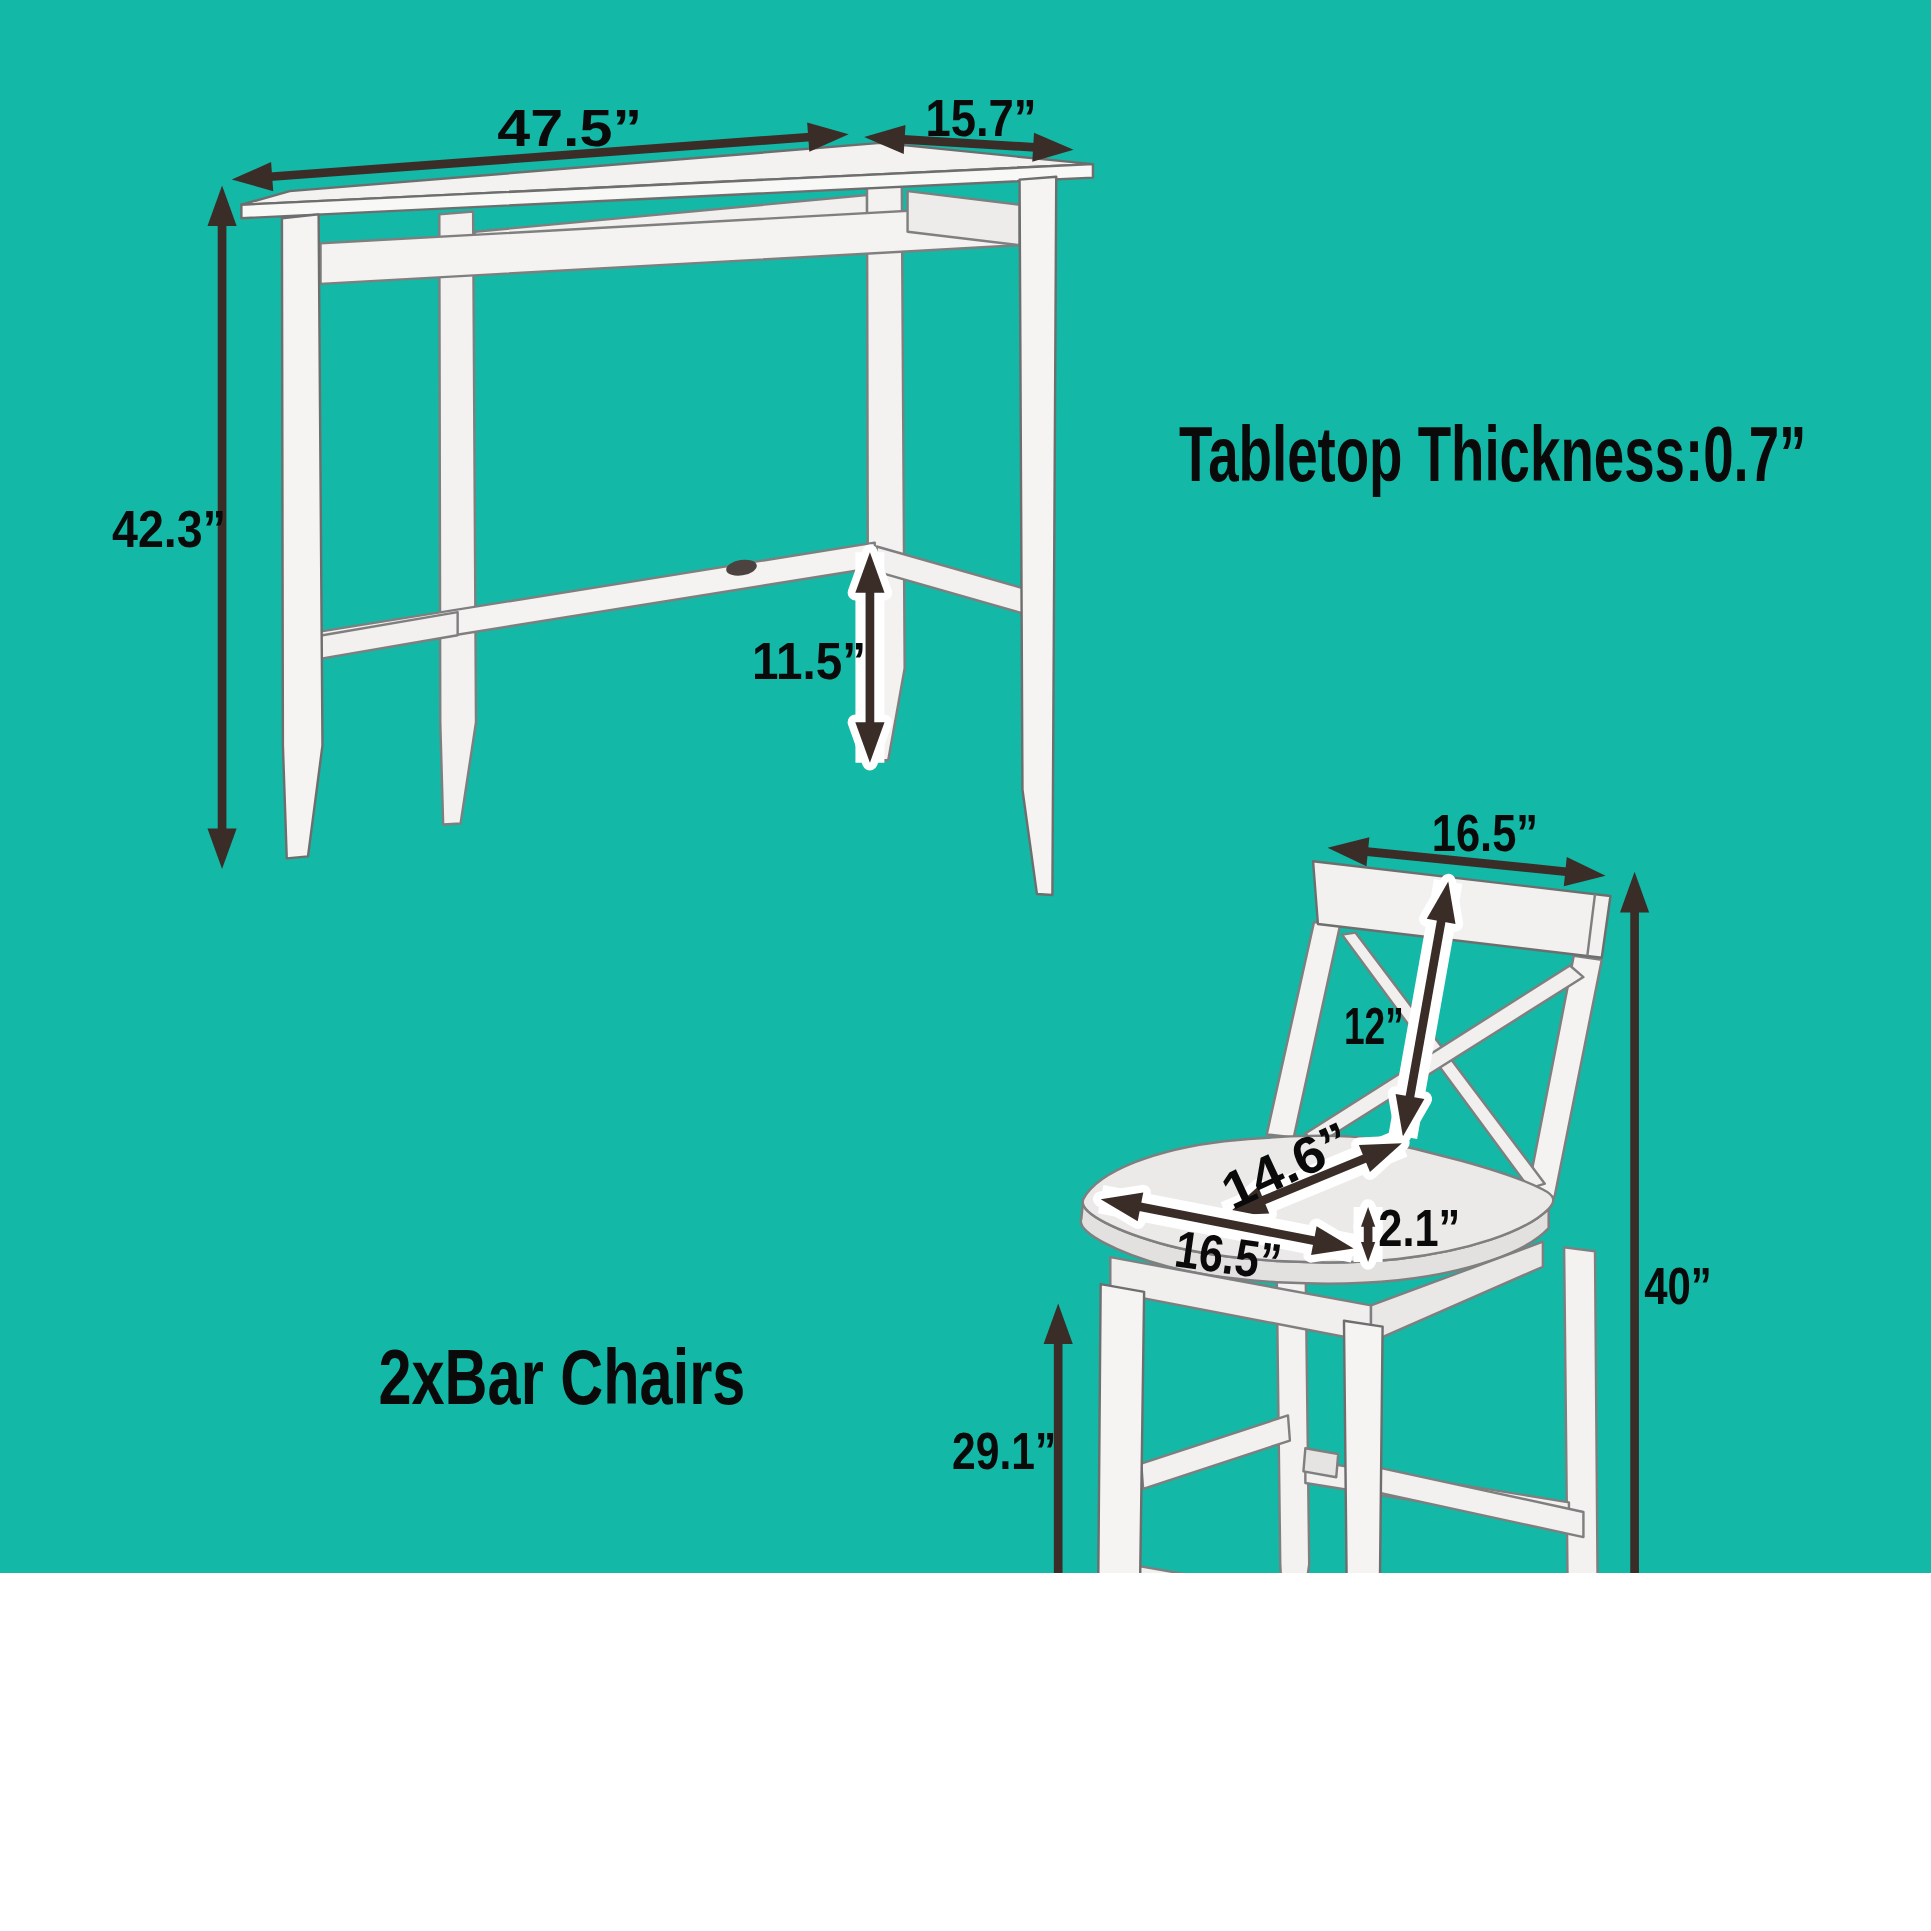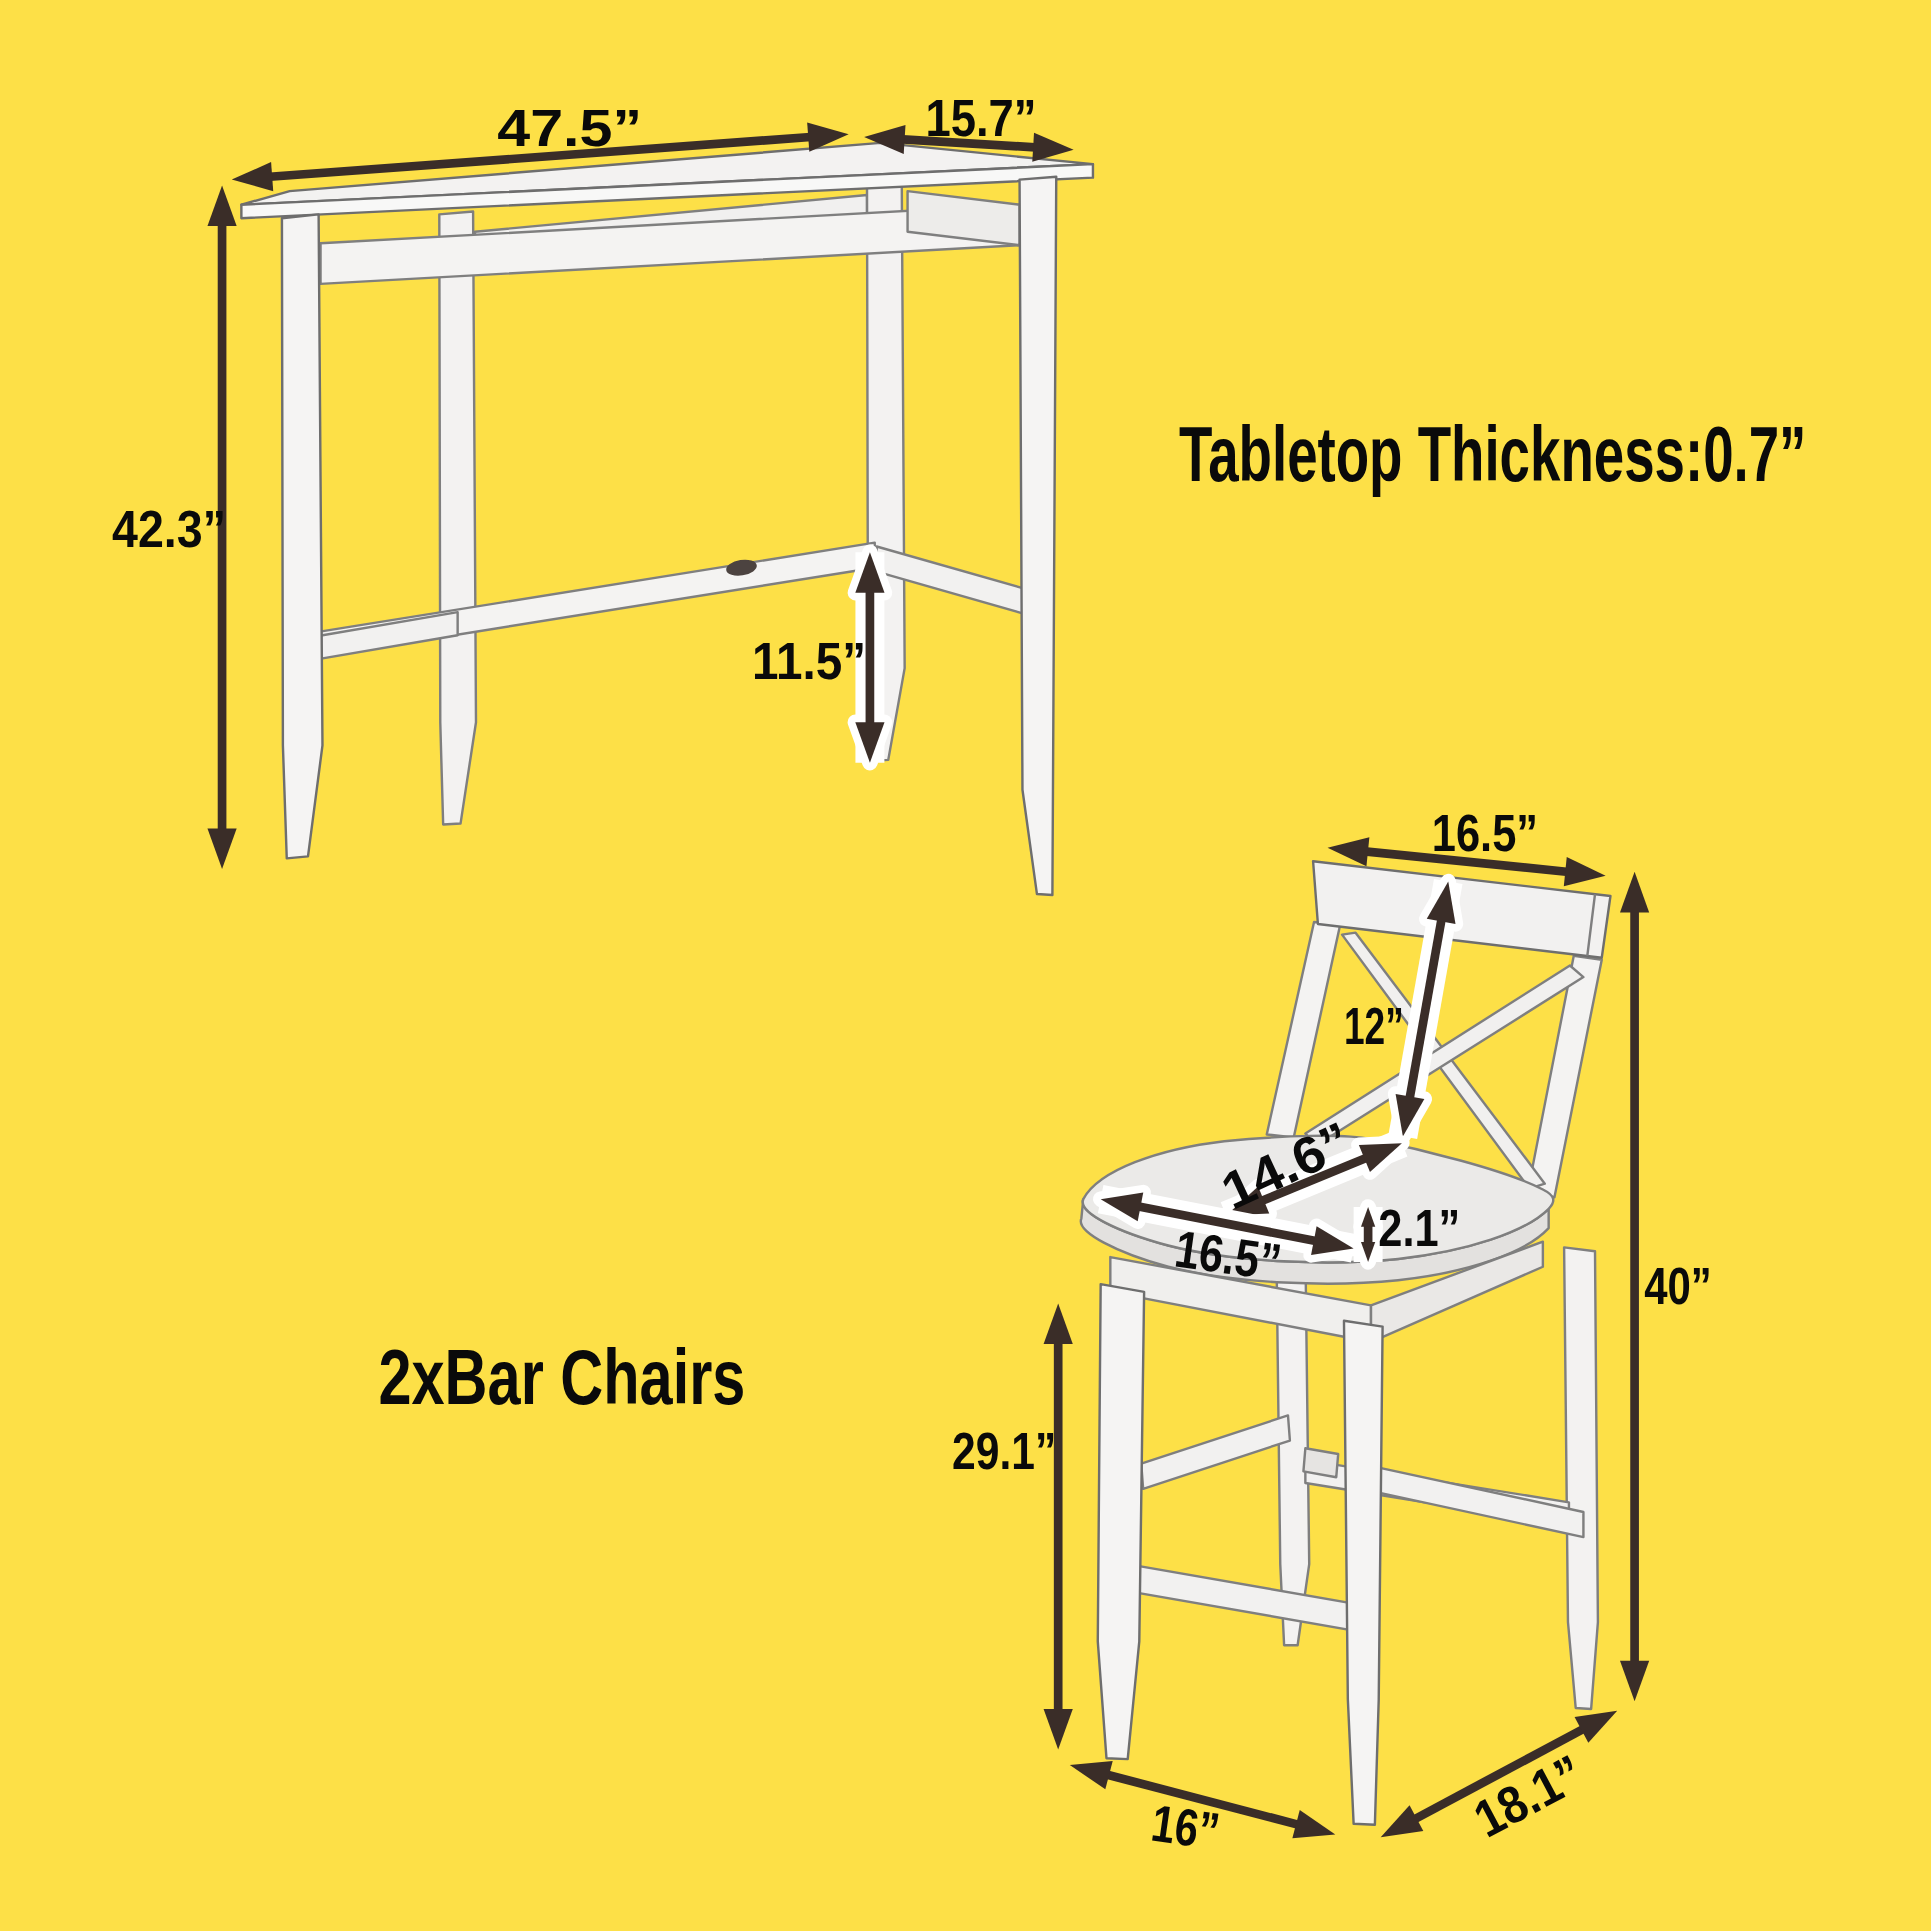--- a/index.html
+++ b/index.html
@@ -1,16 +1,16 @@
 <!DOCTYPE html>
 <html><head>
 <meta charset="utf-8">
 <style>
   html,body{margin:0;padding:0;background:#ffffff;}
-  .stage{position:relative;width:1931px;height:1931px;background:#fde047;overflow:hidden;}
+  .stage{position:relative;width:1931px;height:1573px;background:#14b8a6;overflow:hidden;}
   svg{display:block;}
   .sketch{stroke:#7f7f7f;stroke-width:2.5;stroke-linejoin:round;}
   .sketch-dark{stroke:#6e6e6e;stroke-width:2.5;stroke-linejoin:round;}
   text{font-family:"Liberation Sans","DejaVu Sans",sans-serif;font-weight:bold;fill:#0a0a0a;}
   .dim{font-size:54px;}
   .big{font-size:80px;}
 </style>
 </head>
 <body>
 

